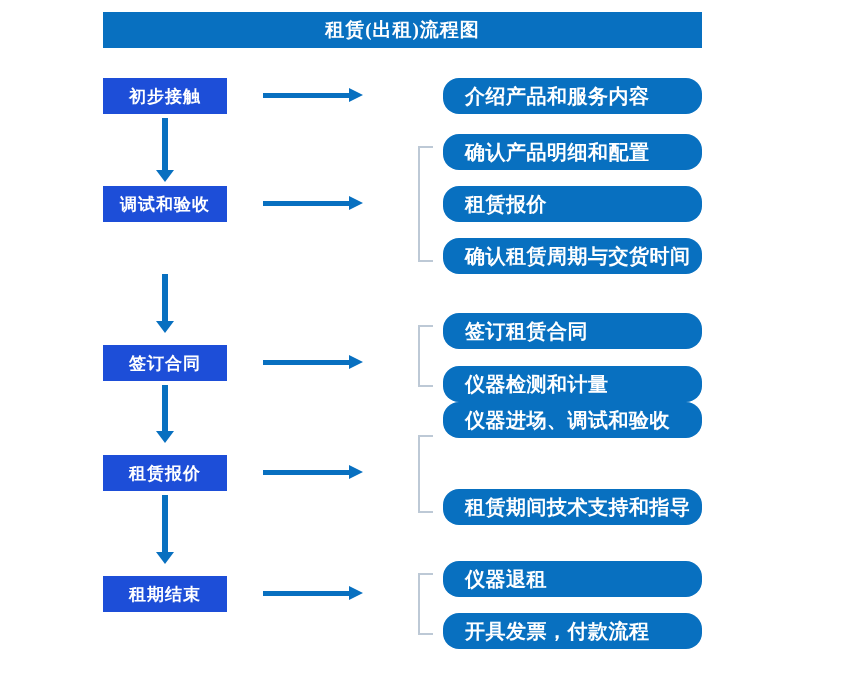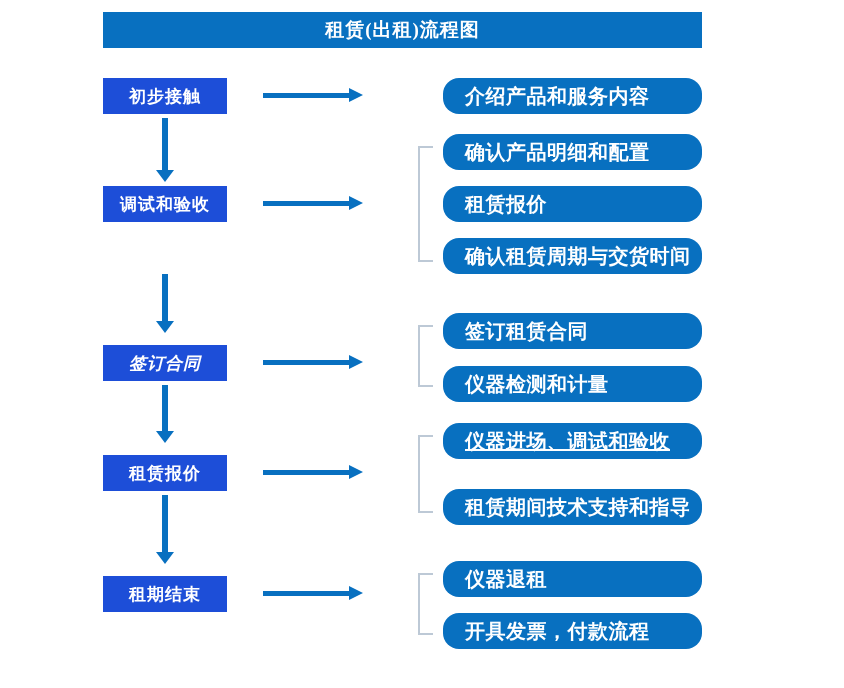--- a/index.html
+++ b/index.html
@@ -131,33 +131,33 @@
 </head>
 <body>
 
 <div id="canvas">
 
   <div class="title-bar">租赁(出租)流程图</div>
 
   <div id="stages-layer">
       <div class="stage-box" style="top: 78px;">初步接触</div>
       <div class="stage-box" style="top: 186px;">调试和验收</div>
-      <div class="stage-box" style="top: 345px; font-style: italic;">签订合同</div>
+      <div class="stage-box" style="top: 345px;">签订合同</div>
       <div class="stage-box" style="top: 455px;">租赁报价</div>
       <div class="stage-box" style="top: 576px;">租期结束</div>
     </div>
 
   <div id="details-layer">
       <div class="detail-box" style="top: 78px;">介绍产品和服务内容</div>
       <div class="detail-box" style="top: 134px;">确认产品明细和配置</div>
       <div class="detail-box" style="top: 186px;">租赁报价</div>
       <div class="detail-box" style="top: 238px;">确认租赁周期与交货时间</div>
       <div class="detail-box" style="top: 313px;">签订租赁合同</div>
       <div class="detail-box" style="top: 366px;">仪器检测和计量</div>
-      <div class="detail-box" style="top: 423px; text-decoration: underline;">仪器进场、调试和验收</div>
+      <div class="detail-box" style="top: 402px;">仪器进场、调试和验收</div>
       <div class="detail-box" style="top: 489px;">租赁期间技术支持和指导</div>
       <div class="detail-box" style="top: 561px;">仪器退租</div>
       <div class="detail-box" style="top: 613px;">开具发票，付款流程</div>
     </div>
 
   <div id="arrows-layer">
       <div class="h-arrow" style="left: 263px; top: 88px;">
         <div class="shaft"></div>
         <div class="head"></div>
       </div>

